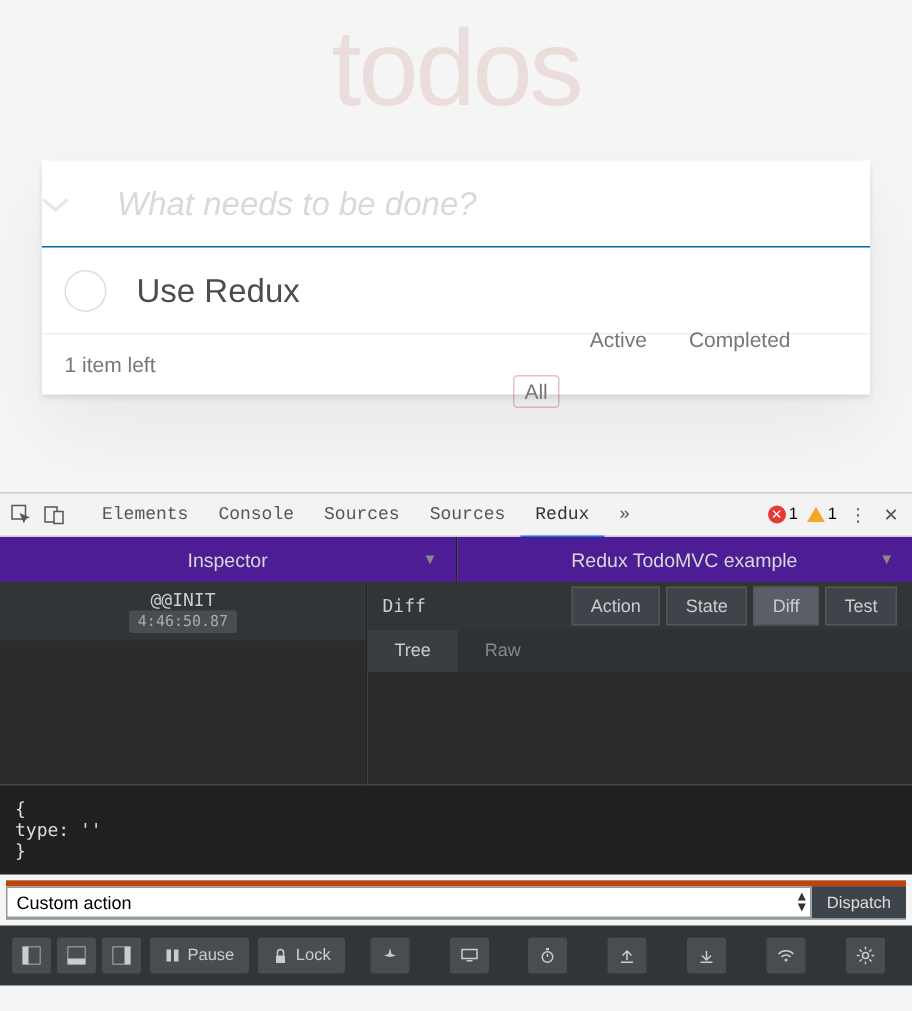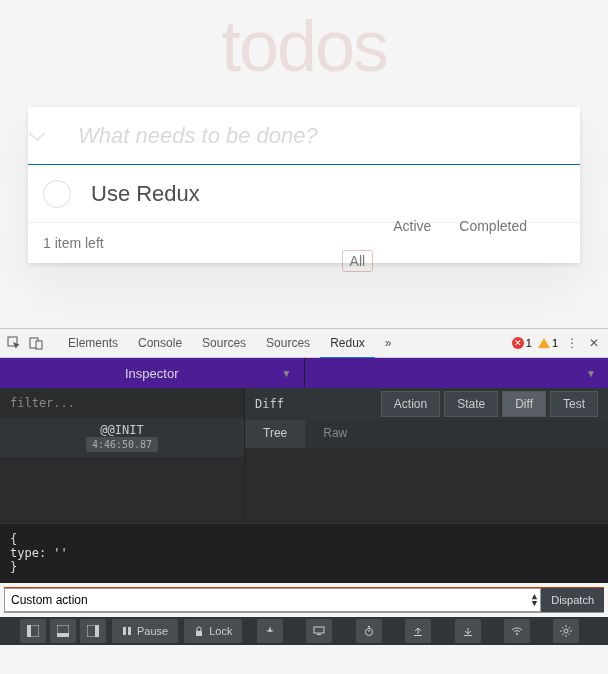--- a/index.html
+++ b/index.html
@@ -20,21 +20,21 @@
     .todo-text { font-size:22px; font-weight:300; color:#4d4d4d; }
     .footer { display:flex; align-items:center; height:40px; padding:0 15px; font-size:14px; color:#777; font-weight:300; }
     .count { flex:1; }
     .filters { display:flex; gap:12px; margin-right:30px; }
     .filter { padding:2px 7px; border:1px solid transparent; border-radius:3px; font-size:14px; color:#777; cursor:pointer; }
     .filter.selected { border-color: rgba(175,47,47,.3); margin-top: 35px; }
     
     
     .devtools-bar { height:30px; background:#f3f3f3; border-top:1px solid #ccc; border-bottom:1px solid #ccc; display:flex; align-items:center; font-size:12px; padding:0 6px; gap:6px; }
     .dt-icon { width:16px; height:16px; display:flex; align-items:center; justify-content:center; color:#555; }
-    .dt-tabs { display:flex; gap:0; margin-left:8px; }
+    .dt-tabs { display:flex; gap:0; margin-left:8px;font-family:Liberation Mono, monospace; }
     .dt-tab { padding:8px 10px; color:#555; cursor:pointer; position:relative; }
     .dt-tab.active { color:#333; }
     .dt-tab.active::after { content:''; position:absolute; left:0; right:0; bottom:-1px; height:2px; background:#1a73e8; }
     .dt-right { margin-left:auto; display:flex; align-items:center; gap:6px; }
     .err-badge { display:flex; align-items:center; gap:2px; font-size:11px; }
     .err-circle { width:12px; height:12px; border-radius:50%; background:#e53935; color:#fff; font-size:9px; display:flex; align-items:center; justify-content:center; }
     .warn-tri { width:0; height:0; border-left:6px solid transparent; border-right:6px solid transparent; border-bottom:10px solid #f5a623; }
     
     
     .dark-zone { height:316px; display:flex; flex-direction:column; font-family: Menlo, Consolas, monospace; font-size:12px; color:#ccc; }
@@ -54,27 +54,27 @@
     .tab-label { color:#ccc; margin-right:auto; }
     .pill { background:#3f434a; padding:5px 12px; color:#ccc; font-family:-apple-system,sans-serif; font-size:12px; border:1px solid #555; cursor:pointer; }
     .pill.active { background:#5a5e66; }
     .sub-tabs { display:flex; height:28px; background:#2f3234; }
     .sub-tab { padding:6px 18px; color:#888; font-family:-apple-system,sans-serif; font-size:12px; cursor:pointer; }
     .sub-tab.active { background:#3b3e41; color:#ccc; }
     .diff-body { padding:12px; color:#888; }
     
     .code-panel { height:60px; background:#1e2022; padding:8px 10px; color:#ddd; white-space:pre; border-top:1px solid #333; }
     
-    .dispatch-row { height:26px; background:#14b8a6; display:flex; align-items:stretch; border-top:1px solid #c2410c; border-bottom:1px solid #999; margin:4px; }
+    .dispatch-row { height:26px; background:#14b8a6; display:flex; align-items:stretch; border-top:4px solid #c2410c; border-bottom:1px solid #999; margin:4px; }
     .dispatch-select { flex:1; border:1px solid #999; font-size:12px; padding:0 6px; background:#fff; -webkit-appearance:none; appearance:none; position:relative; }
     .select-wrap { flex:1; position:relative; display:flex; }
     .select-arrows { position:absolute; right:4px; top:50%; transform:translateY(-50%); font-size:9px; line-height:7px; color:#333; pointer-events:none; }
     .dispatch-btn { background:#3f434a; color:#ddd; border:none; padding:0 10px; font-size:11px; cursor:pointer; }
     
-    .bottom-bar { height:28px; background:#323537; display:flex; align-items:center; padding:0 20px; gap:6px; }
+    .bottom-bar { height:40px; background:#323537; display:flex; align-items:center; padding:0 8px; gap:6px; }
     .bb-btn { background:#4a4d50; color:#ccc; border:none; height:24px; min-width:30px; padding:0 10px; font-size:11px; display:flex; align-items:center; justify-content:center; gap:5px; cursor:pointer; border-radius:2px; font-family:-apple-system,sans-serif; }
     .bb-btn.sq { min-width:26px; padding:0; }
     .bb-group { display:flex; gap:4px; }
     .flex-sp { flex:1; display:flex; gap:6px; justify-content:space-around; }
     
     svg { display:block; }
   </style>
 </head>
 <body>
 
@@ -139,27 +139,27 @@
   </div>
 </div>
 
 <div class="dark-zone">
   <div class="panel-headers">
     <div class="panel-h">
       <span>Inspector</span>
       <span class="panel-caret">▼</span>
     </div>
     <div class="panel-h">
+      <span>Redux TodoMVC example</span>
       <span class="panel-caret">▼</span>
     </div>
   </div>
 
   <div class="panels">
     <div class="left-panel">
-      <input class="filter-input" placeholder="filter..." style="">
       <div class="action-row">
         <span class="action-name">@@INIT</span>
         <span class="action-time">4:46:50.87</span>
       </div>
     </div>
     <div class="right-panel">
       <div class="tab-row">
         <span class="tab-label">Diff</span>
         <span class="pill">Action</span>
         <span class="pill">State</span>

